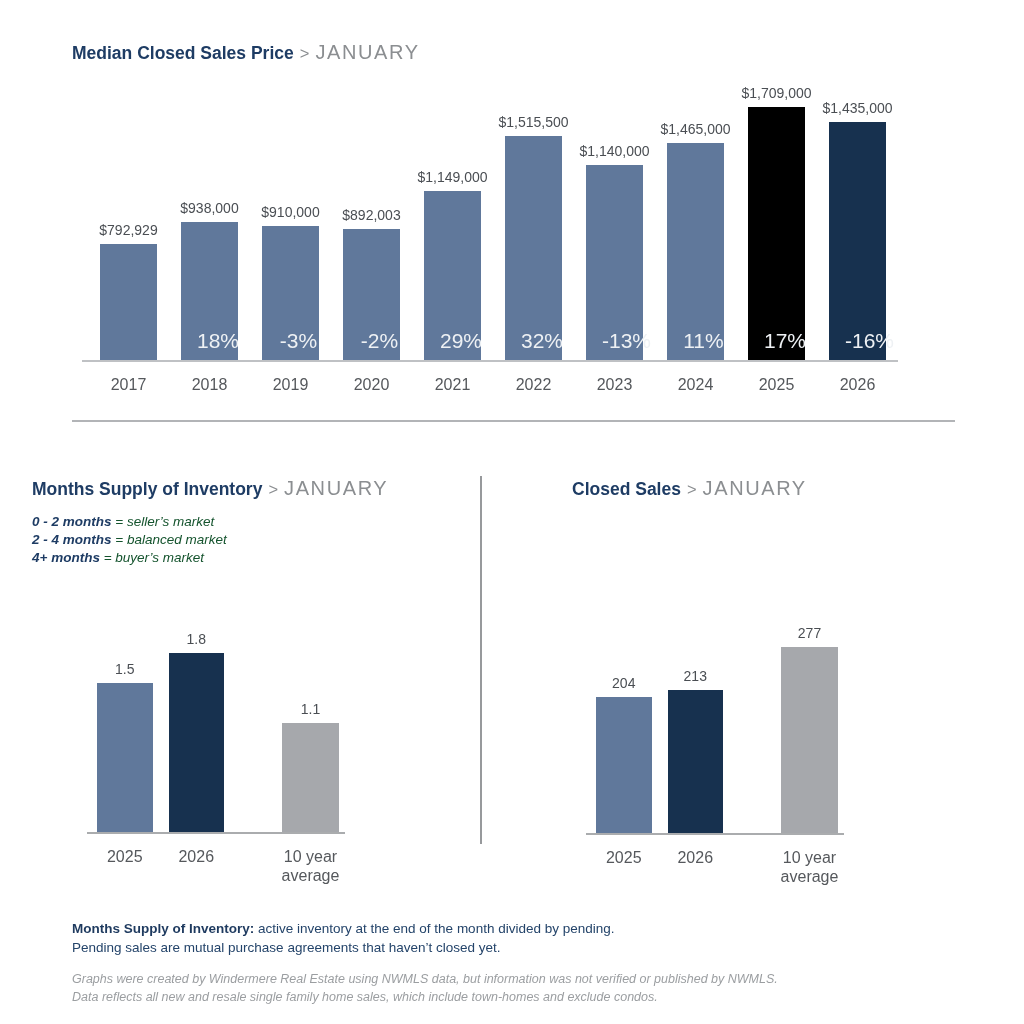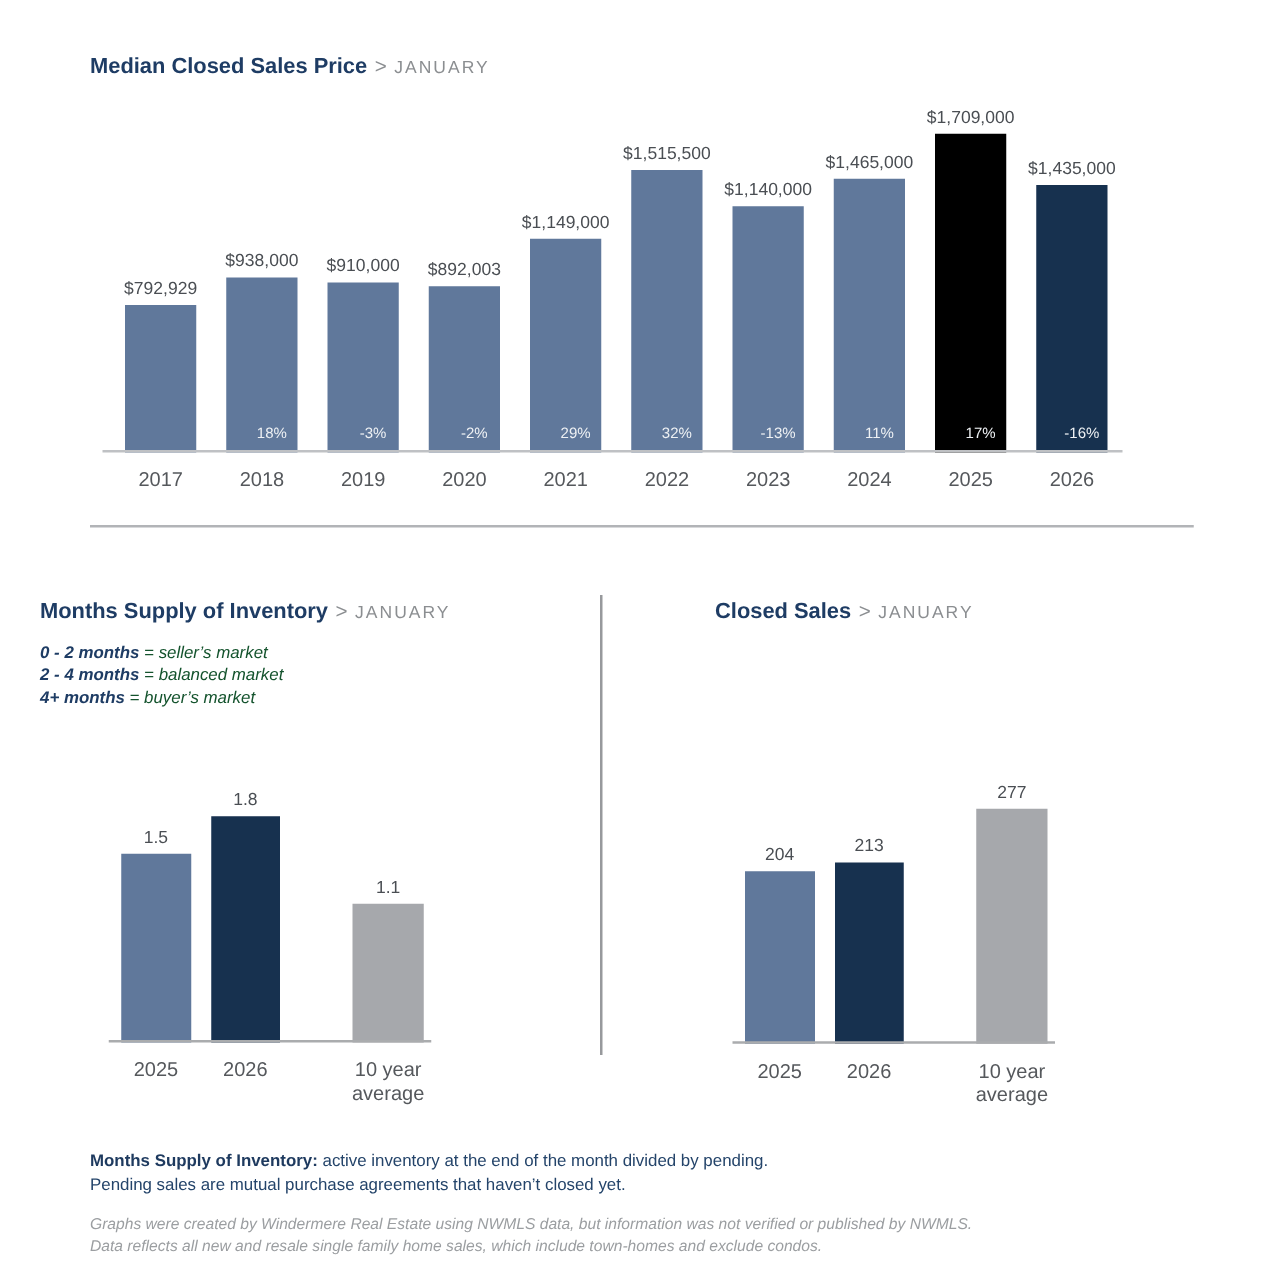--- a/index.html
+++ b/index.html
@@ -8,31 +8,31 @@
     background: #ffffff;
     font-family: "Liberation Sans", "DejaVu Sans", sans-serif;
     overflow: hidden;
   }
   .page { position: relative; width: 1024px; height: 1024px; background: #ffffff; }
 
   
   .sec-title { margin: 0; font-size: 17.5px; line-height: 24px; white-space: nowrap; }
   .sec-title .t-main { color: #1e3c64; font-weight: bold; }
   .sec-title .t-sep  { color: #8b8e91; font-weight: 400; font-size: 16.5px; padding: 0 6px; }
-  .sec-title .t-month{ color: #8b8e91; font-weight: 400; font-size: 14px; letter-spacing: 1.6px; }
+  .sec-title .t-month{ color: #8b8e91; font-weight: 400; font-size: 20px; letter-spacing: 1.6px; }
 
   
   .chart { position: relative; }
   .bars { display: flex; align-items: flex-end; }
   .bar-group { display: flex; flex-direction: column; align-items: center; }
   .bar { position: relative; width: 100%; }
   .bar-value { font-size: 14px; color: #4a4e53; margin-bottom: 6px; white-space: nowrap; }
   .bar-pct {
     position: absolute; left: 16px; right: 0; bottom: 9px;
-    text-align: center; color: #eef1f4; font-size: 12px;
+    text-align: center; color: #eef1f4; font-size: 21px;
   }
   .bar-cat {
     font-size: 16px; color: #55585c; text-align: center;
     white-space: pre-line; line-height: 19px; padding-top: 13px;
   }
   .axis-line { position: absolute; height: 2px; background: #bfc1c4; }
 
   
   .top-section { padding: 40px 72px 0 72px; }
   .chart-top { margin: 20px 0 0 28px; width: 786px; }
@@ -138,21 +138,21 @@
           </div>
           <div class="bar-group">
             <div class="bar-value">$1,709,000</div>
             <div class="bar" style="height: 255px; background: #000000;">
               <span class="bar-pct">17%</span>
             </div>
             <div class="bar-cat">2025</div>
           </div>
           <div class="bar-group">
             <div class="bar-value">$1,435,000</div>
-            <div class="bar" style="height: 214px; background: rgb(23, 49, 79);">
+            <div class="bar" style="height: 240px; background: rgb(23, 49, 79);">
               <span class="bar-pct">-16%</span>
             </div>
             <div class="bar-cat">2026</div>
           </div>
         </div>
       <div class="axis-line"></div>
     </div>
   </section>
 
   <hr class="divider-h">

